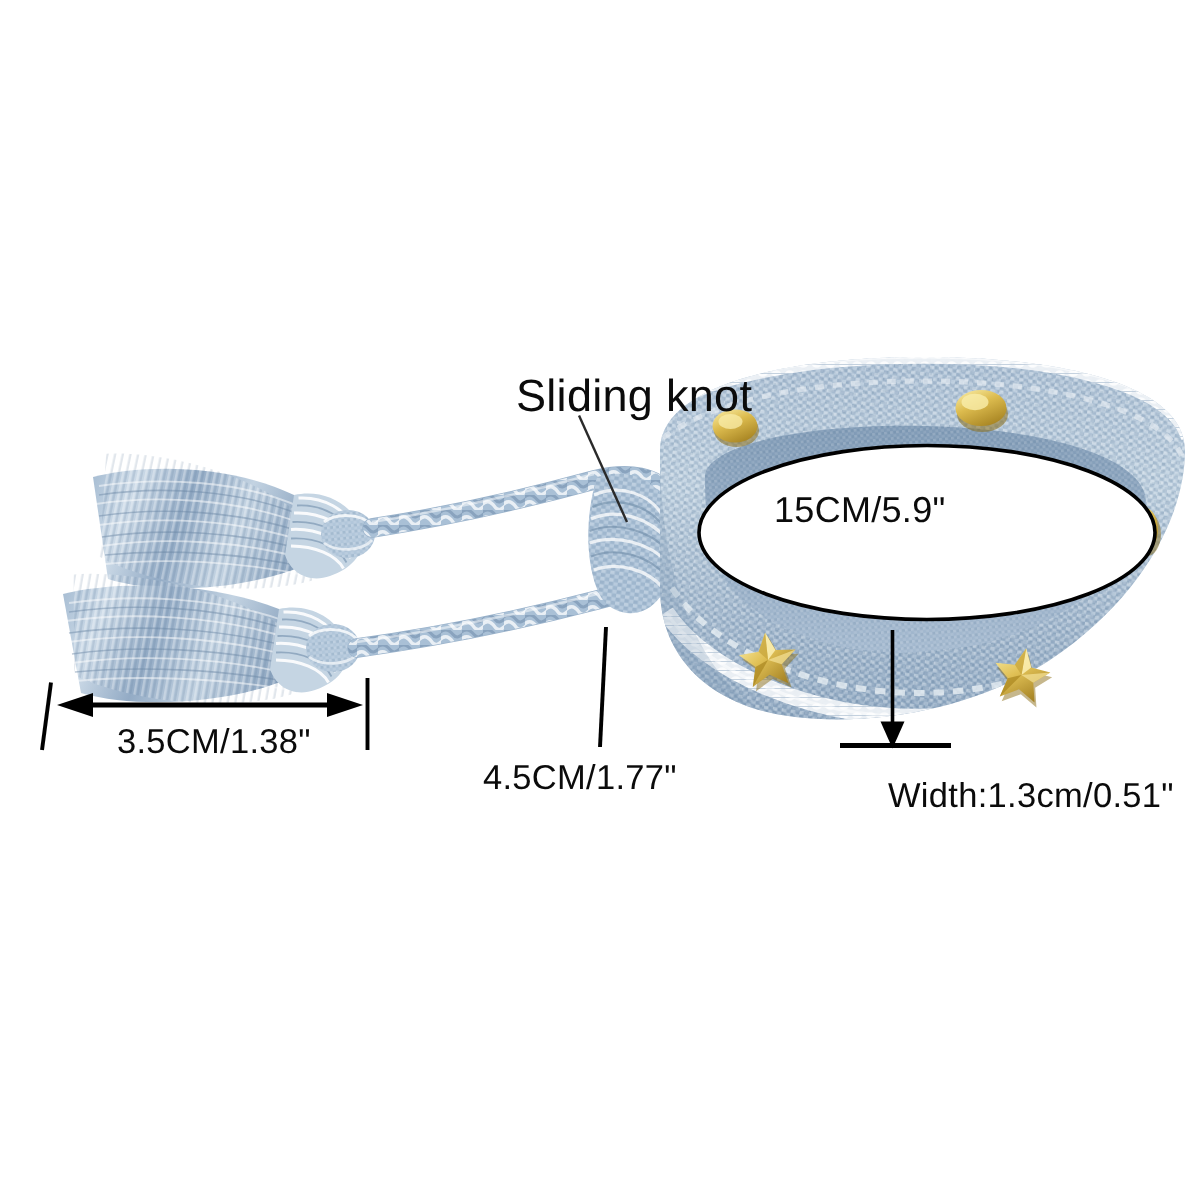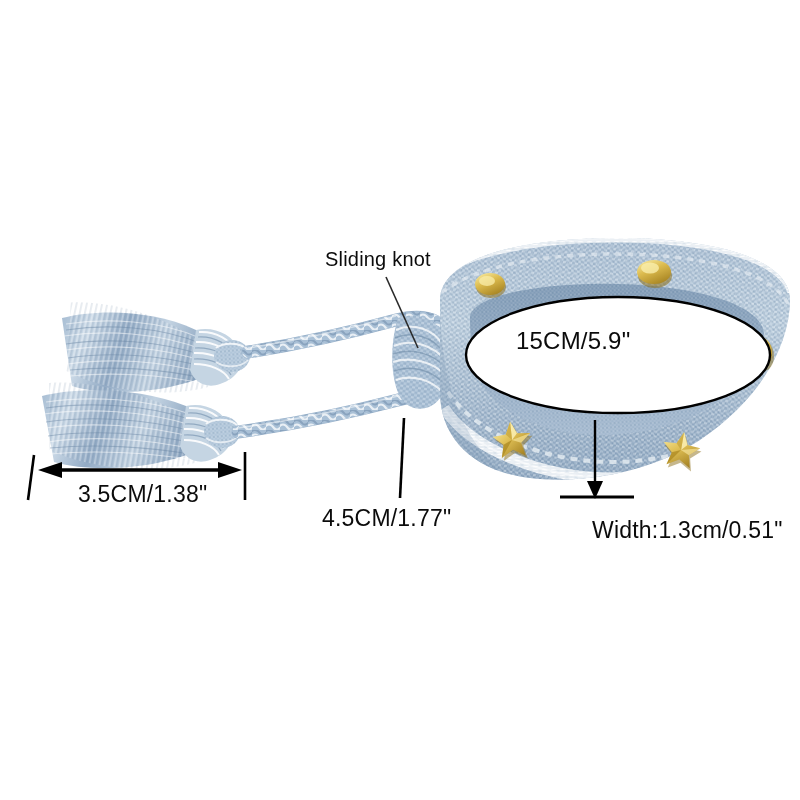--- a/index.html
+++ b/index.html
@@ -23,23 +23,23 @@
     height: 800px;
   }
   .anno-text {
     position: absolute;
     color: #0b0b0b;
     font-family: "Liberation Sans", sans-serif;
     white-space: nowrap;
     font-weight: 400;
   }
   #label-sliding-knot {
-    left: 325px;
+    left: 344px;
     top: 248px;
-    font-size: 20px;
+    font-size: 30px;
     letter-spacing: 0.2px;
   }
   #label-oval {
     left: 516px;
     top: 327px;
     font-size: 24px;
     letter-spacing: 0.2px;
   }
   #label-tassel {
     left: 78px;

